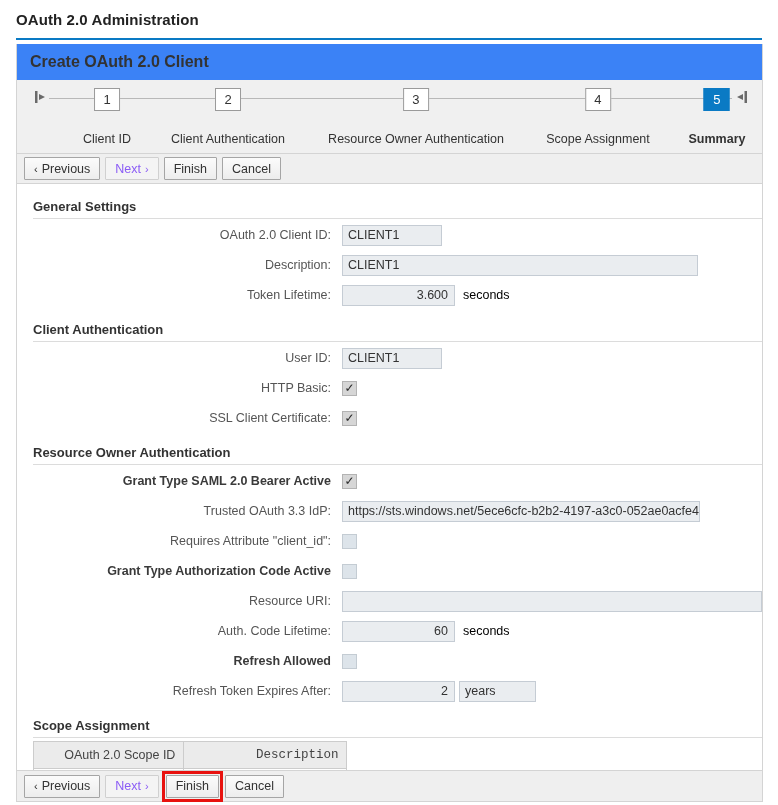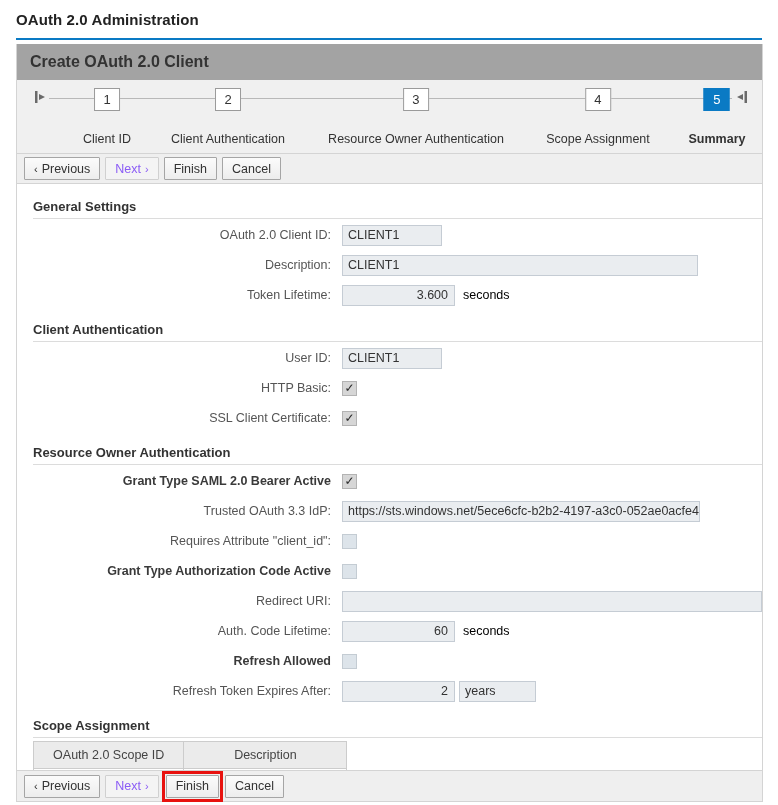--- a/index.html
+++ b/index.html
@@ -40,21 +40,21 @@
   
   .panel {
     margin: 4px 15px 0 16px;
     border: 1px solid #d4d4d4;
     border-top: none;
     background: #ffffff;
     height: 758px;
     position: relative;
   }
   .panel-title-bar {
-    background: #a3a3a3;
+    background: #3b82f6;
     height: 36px;
     display: flex;
     align-items: center;
     padding-left: 13px;
   }
   .panel-title {
     font-size: 16px;
     font-weight: bold;
     color: #333333;
   }
@@ -252,26 +252,26 @@
     margin-top: 3px;
     border: 1px solid #cccccc;
     border-collapse: collapse;
     background: #ffffff;
   }
   .tbl th {
     background: #ebebeb;
     font-size: 12.5px;
     font-weight: normal;
     color: #444444;
-    text-align: center;
+    text-align: right;
     padding: 6px 8px 6px 8px;
     border-right: 1px solid #cccccc;
     border-bottom: 1px solid #cccccc;
   }
-  .tbl th:last-child { border-right: none; }
+  .tbl th:last-child { border-right: none; font-family: Liberation Mono, monospace; }
   .tbl td {
     font-size: 12.5px;
     color: #333333;
     padding: 6px 8px 6px 8px;
     border-right: 1px solid #cccccc;
     background: #ffffff;
   }
   .tbl td:last-child { border-right: none; }
 </style>
 </head>
@@ -403,21 +403,21 @@
         <div class="lbl">Requires Attribute "client_id":</div>
         <div class="chk off"></div>
       </div>
 
       <div class="row">
         <div class="lbl bold">Grant Type Authorization Code Active</div>
         <div class="chk off"></div>
       </div>
 
       <div class="row">
-        <div class="lbl">Redirect URI:</div>
+        <div class="lbl">Resource URI:</div>
         <div class="fld" style="width:420px;"></div>
       </div>
 
       <div class="row">
         <div class="lbl">Auth. Code Lifetime:</div>
         <div class="fld num" style="width:113px;">60</div>
         <div class="unit">seconds</div>
       </div>
 
       <div class="row">

